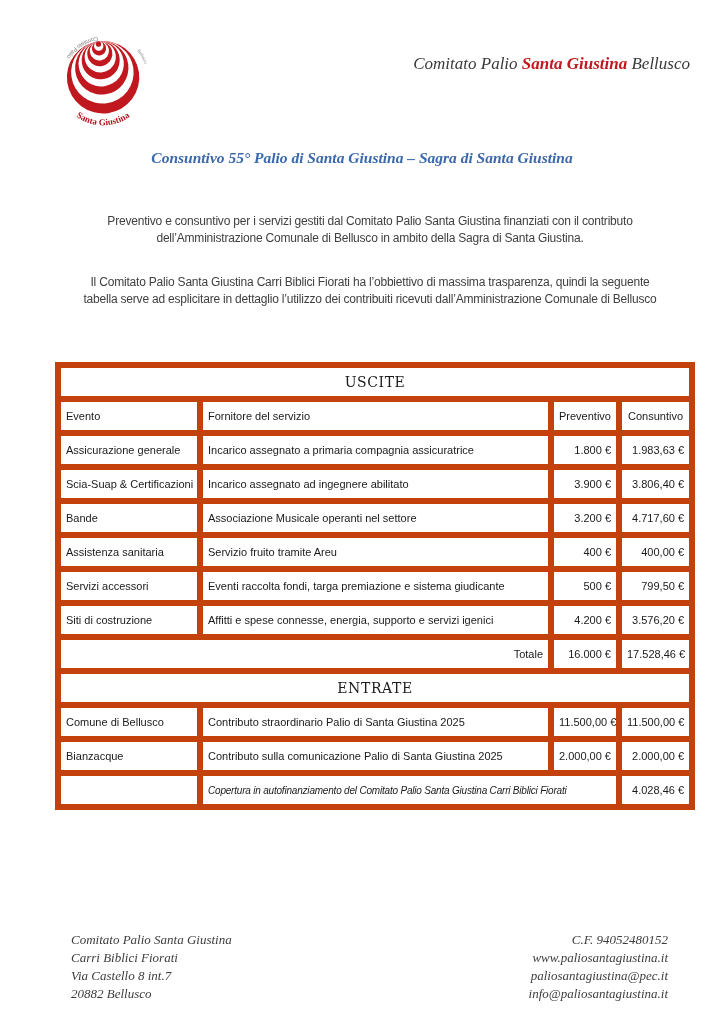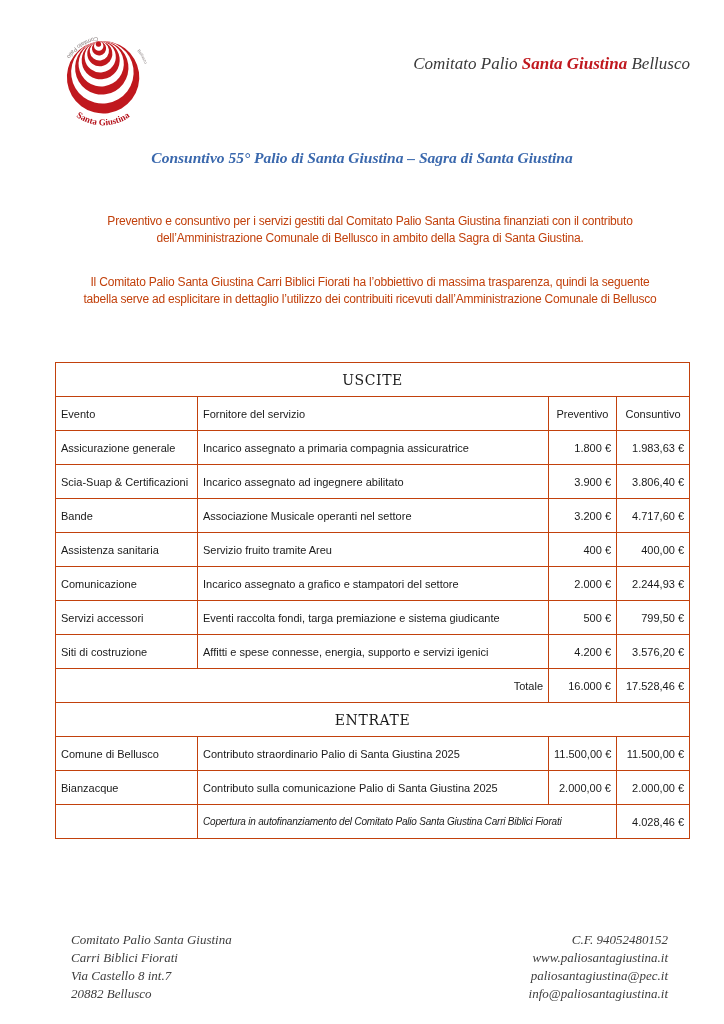--- a/index.html
+++ b/index.html
@@ -25,37 +25,37 @@
   
   .doc-title {
     position:absolute; top:147px; left:0; right:0; text-align:center;
     font-family:"Liberation Serif", serif; font-weight:bold; font-style:italic;
     font-size:15.5px; line-height:21px; color:#3a68ad;
   }
 
   
   .intro {
     position:absolute; left:60px; right:44px; text-align:center;
-    font-size:12px; line-height:17px; letter-spacing:-0.2px; color:#c2410c;
+    font-size:12px; line-height:17px; letter-spacing:-0.2px; color:#404040;
   }
   .intro-1 { top:213px; }
   .intro-2 { top:274px; padding:0 12px; }
 
   
   table.budget {
     position:absolute; top:362px; left:55px; width:634px;
     border-collapse:collapse; table-layout:fixed;
     font-size:11px; color:#1a1a1a;
   }
   table.budget col.c1 { width:142px; }
   table.budget col.c2 { width:351px; }
   table.budget col.c3 { width:68px; }
   table.budget col.c4 { width:73px; }
   table.budget td {
-    border:1px solid #c2410c; height:34px; padding:1px 5px;
+    border:6px solid #c2410c; height:34px; padding:1px 5px;
     white-space:nowrap; vertical-align:middle;
   }
   td.section {
     text-align:center; font-family:"DejaVu Serif", serif;
     font-size:14px; letter-spacing:0.6px; padding:1px 0;
   }
   td.num   { text-align:right;margin-top:36px; }
   td.cent  { text-align:center;margin-top:36px; }
   td.tot-label { text-align:right; padding-right:8px; }
   td.autofin {
@@ -155,26 +155,20 @@
         <td class="num">3.200 €</td>
         <td class="num">4.717,60 €</td>
       </tr>
       <tr>
         <td>Assistenza sanitaria</td>
         <td>Servizio fruito tramite Areu</td>
         <td class="num">400 €</td>
         <td class="num">400,00 €</td>
       </tr>
       <tr>
-        <td>Comunicazione</td>
-        <td>Incarico assegnato a grafico e stampatori del settore</td>
-        <td class="num">2.000 €</td>
-        <td class="num">2.244,93 €</td>
-      </tr>
-      <tr>
         <td>Servizi accessori</td>
         <td>Eventi raccolta fondi, targa premiazione e sistema giudicante</td>
         <td class="num">500 €</td>
         <td class="num">799,50 €</td>
       </tr>
       <tr>
         <td>Siti di costruzione</td>
         <td>Affitti e spese connesse, energia, supporto e servizi igenici</td>
         <td class="num">4.200 €</td>
         <td class="num">3.576,20 €</td>

